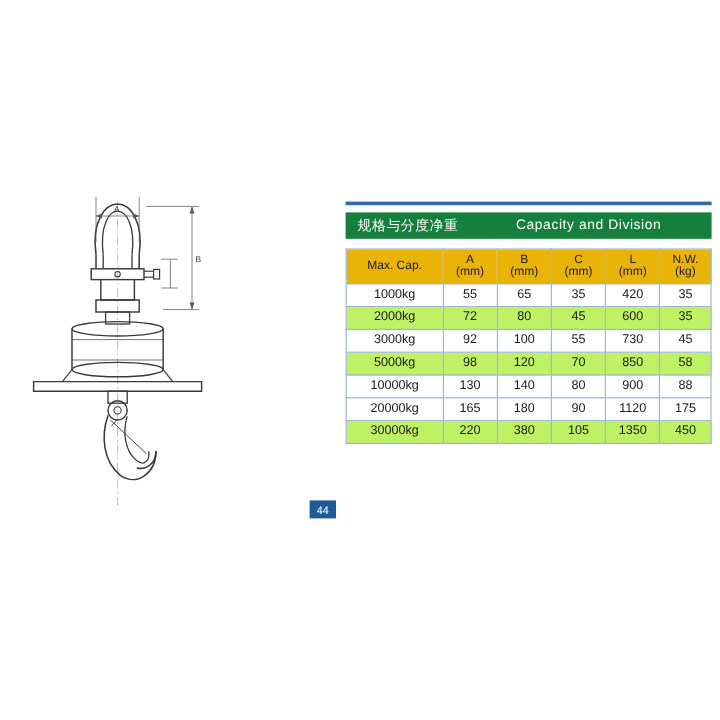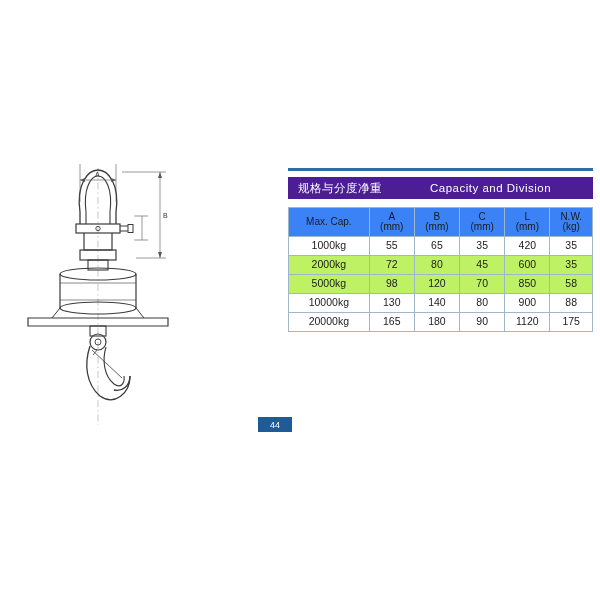--- a/index.html
+++ b/index.html
@@ -32,21 +32,21 @@
     top: 168px;
     width: 305px;
   }
   .accent-rule {
     height: 3px;
     background: #2e6ca4;
     width: 100%;
     margin-bottom: 6px;
   }
   .title-bar {
-    background: #4c1d95;
+    background: #15803d;
     color: #ffffff;
     height: 22px;
     display: flex;
     align-items: center;
     font-size: 11.5px;
     letter-spacing: 0.5px;
   }
   .title-cn {
     padding-left: 10px;
     width: 132px;
@@ -66,39 +66,39 @@
     color: #1b1b1b;
   }
   table.spec th, table.spec td {
     border: 1px solid #9fb7cd;
     text-align: center;
     padding: 1px 2px;
     height: 16px;
     line-height: 1.05;
   }
   table.spec thead th {
-    background: #3b82f6;
+    background: #eab308;
     font-weight: normal;
     height: 26px;
     font-size: 10px;
   }
   table.spec thead th .u {
     display: block;
     font-size: 10px;
   }
   table.spec tbody tr.odd td { background: #ffffff; margin-left: 44px; }
   table.spec tbody tr.even td { background: #bef264; }
   table.spec tbody td.cap { font-size: 10.5px; }
 
   
   #page-tab {
     position: absolute;
     left: 258px;
     top: 417px;
-    width: 34px;
+    width: 22px;
     height: 15px;
     background: #1f5c96;
     color: #ffffff;
     font-size: 9px;
     display: flex;
     align-items: center;
     justify-content: center;
   }
 
   .dim-text {
@@ -231,20 +231,28 @@
         <td>35</td>
       </tr>
       <tr class="even">
         <td class="cap">2000kg</td>
         <td>72</td>
         <td>80</td>
         <td>45</td>
         <td>600</td>
         <td>35</td>
       </tr>
+      <tr class="odd">
+        <td class="cap">3000kg</td>
+        <td>92</td>
+        <td>100</td>
+        <td>55</td>
+        <td>730</td>
+        <td>45</td>
+      </tr>
       <tr class="even">
         <td class="cap">5000kg</td>
         <td>98</td>
         <td>120</td>
         <td>70</td>
         <td>850</td>
         <td>58</td>
       </tr>
       <tr class="odd">
         <td class="cap">10000kg</td>
@@ -255,15 +263,23 @@
         <td>88</td>
       </tr>
       <tr class="odd">
         <td class="cap">20000kg</td>
         <td>165</td>
         <td>180</td>
         <td>90</td>
         <td>1120</td>
         <td>175</td>
       </tr>
+      <tr class="even">
+        <td class="cap">30000kg</td>
+        <td>220</td>
+        <td>380</td>
+        <td>105</td>
+        <td>1350</td>
+        <td>450</td>
+      </tr>
     </tbody>
   </table>
 </div>
 
 </body></html>

